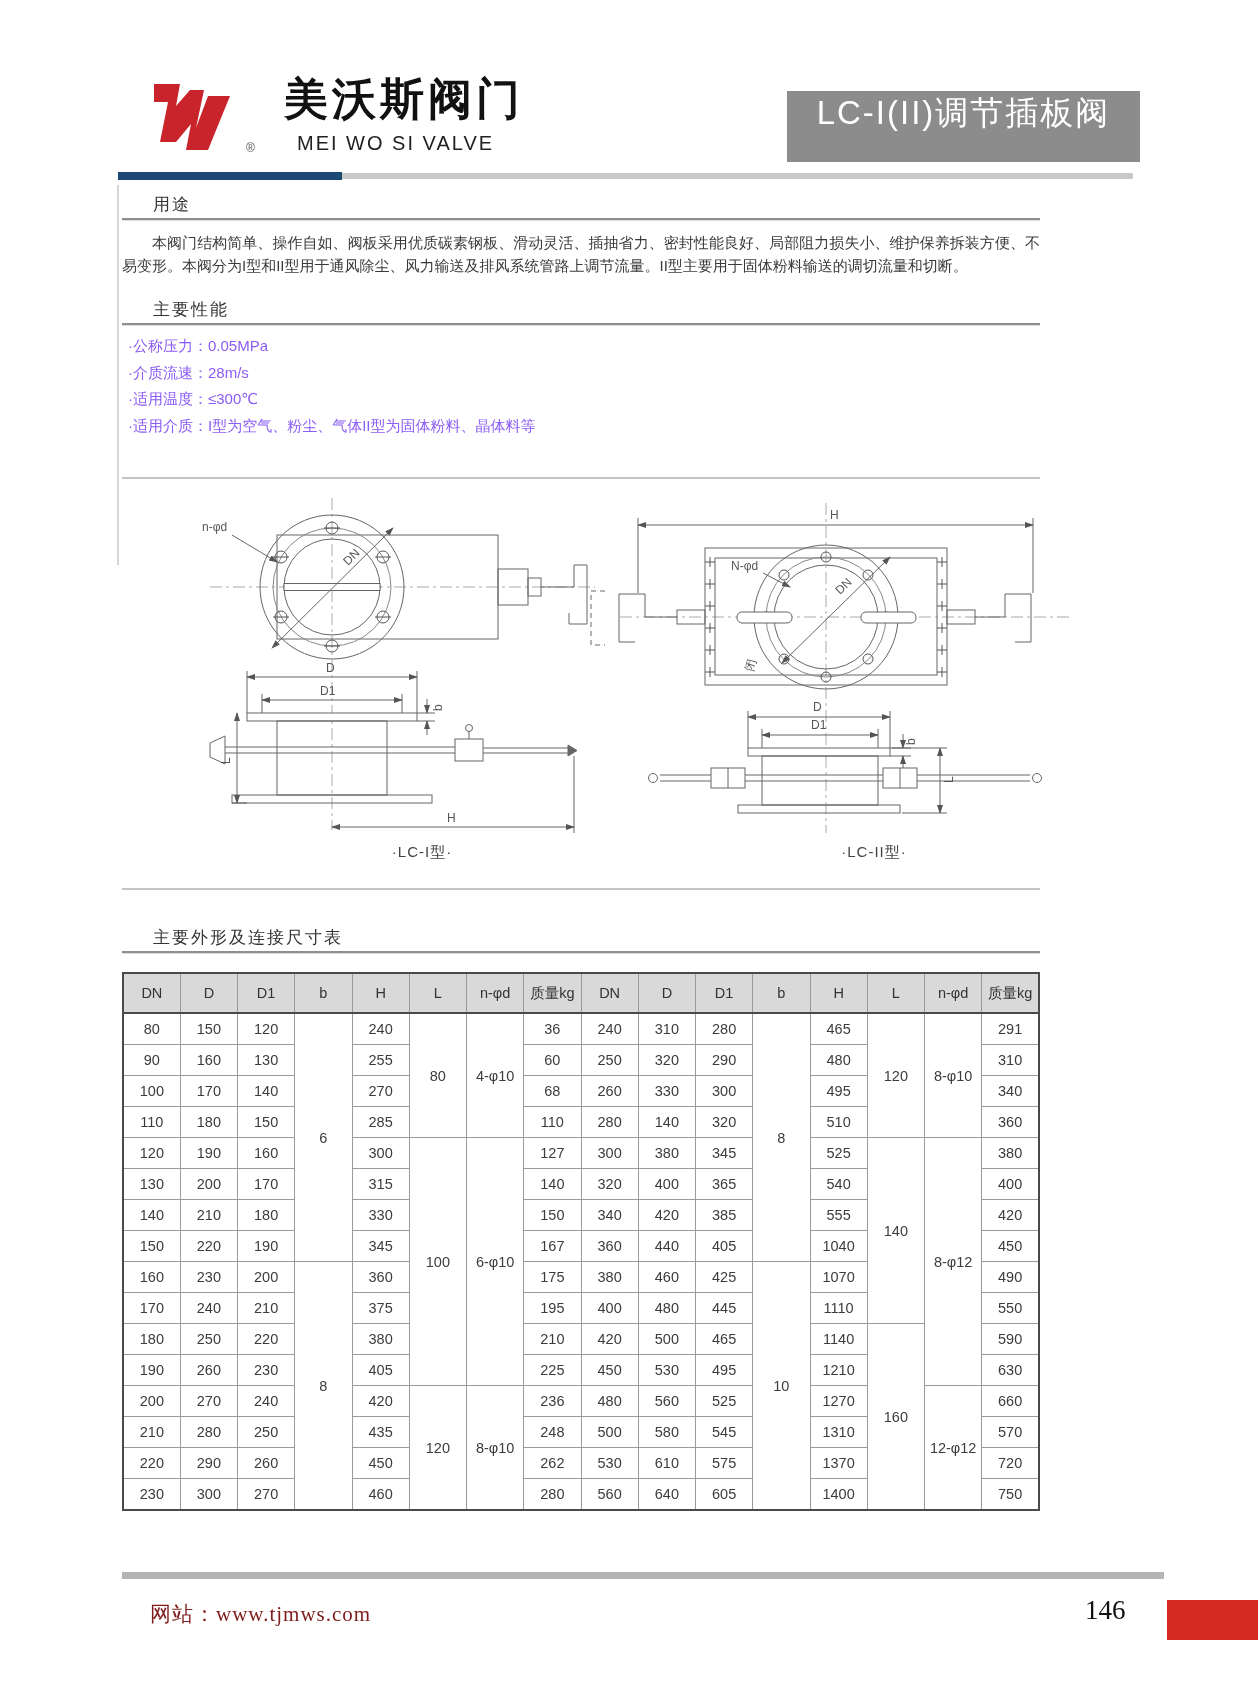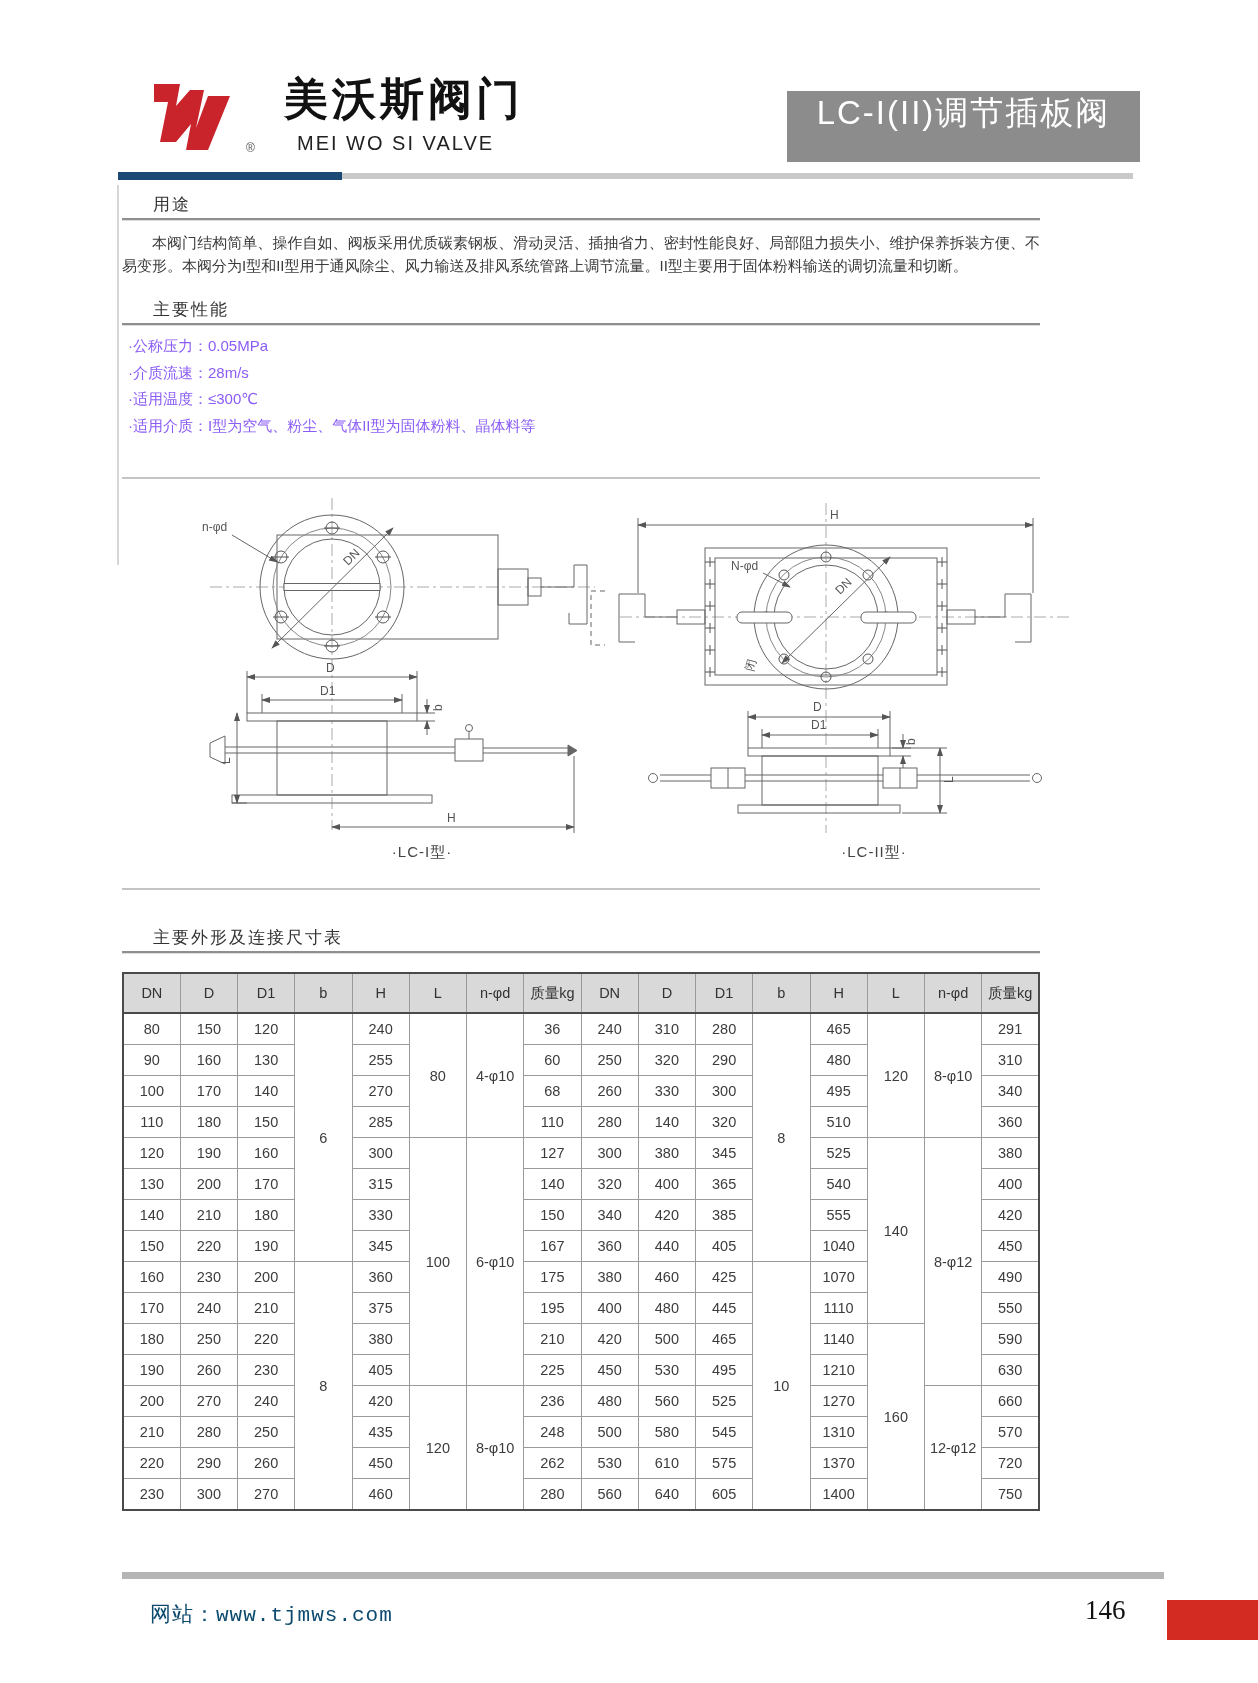--- a/index.html
+++ b/index.html
@@ -47,22 +47,22 @@
   .dims-underline{left:122px;top:951px;width:918px;}
   .table-wrap{left:122px;top:972px;width:918px;}
   table.dims{border-collapse:collapse;table-layout:fixed;width:918px;border:2px solid #4a4a4a;}
   table.dims th,table.dims td{border:1px solid #9a9a9a;text-align:center;vertical-align:middle;
       font-size:14.5px;color:#3c3c3c;padding:0;font-weight:normal;overflow:hidden;white-space:nowrap;}
   table.dims thead th{background:#d9d9d9;height:38px;border-bottom:2px solid #4a4a4a;color:#333;}
   table.dims tbody td{height:30px;}
 
   
   .footer-bar{left:122px;top:1572px;width:1042px;height:7px;background:#b5b5b5;}
-  .footer-site{left:150px;top:1600px;font-size:21px;letter-spacing:1px;color:#0c4a6e;
-               font-family:Liberation Mono, monospace;white-space:nowrap;}
+  .footer-site{left:150px;top:1600px;font-size:21px;letter-spacing:1px;color:#7f1d1d;
+               font-family:Liberation Serif, serif;white-space:nowrap;}
   .footer-page{left:1085px;top:1595px;width:70px;font-size:27px;color:#111;
                font-family:"Liberation Serif","DejaVu Serif",serif;}
   .footer-block{left:1167px;top:1600px;width:91px;height:40px;background:#d32b22;}
 </style>
 </head>
 <body>
 
 <div class="page">
 
   <div class="abs logo-w">

